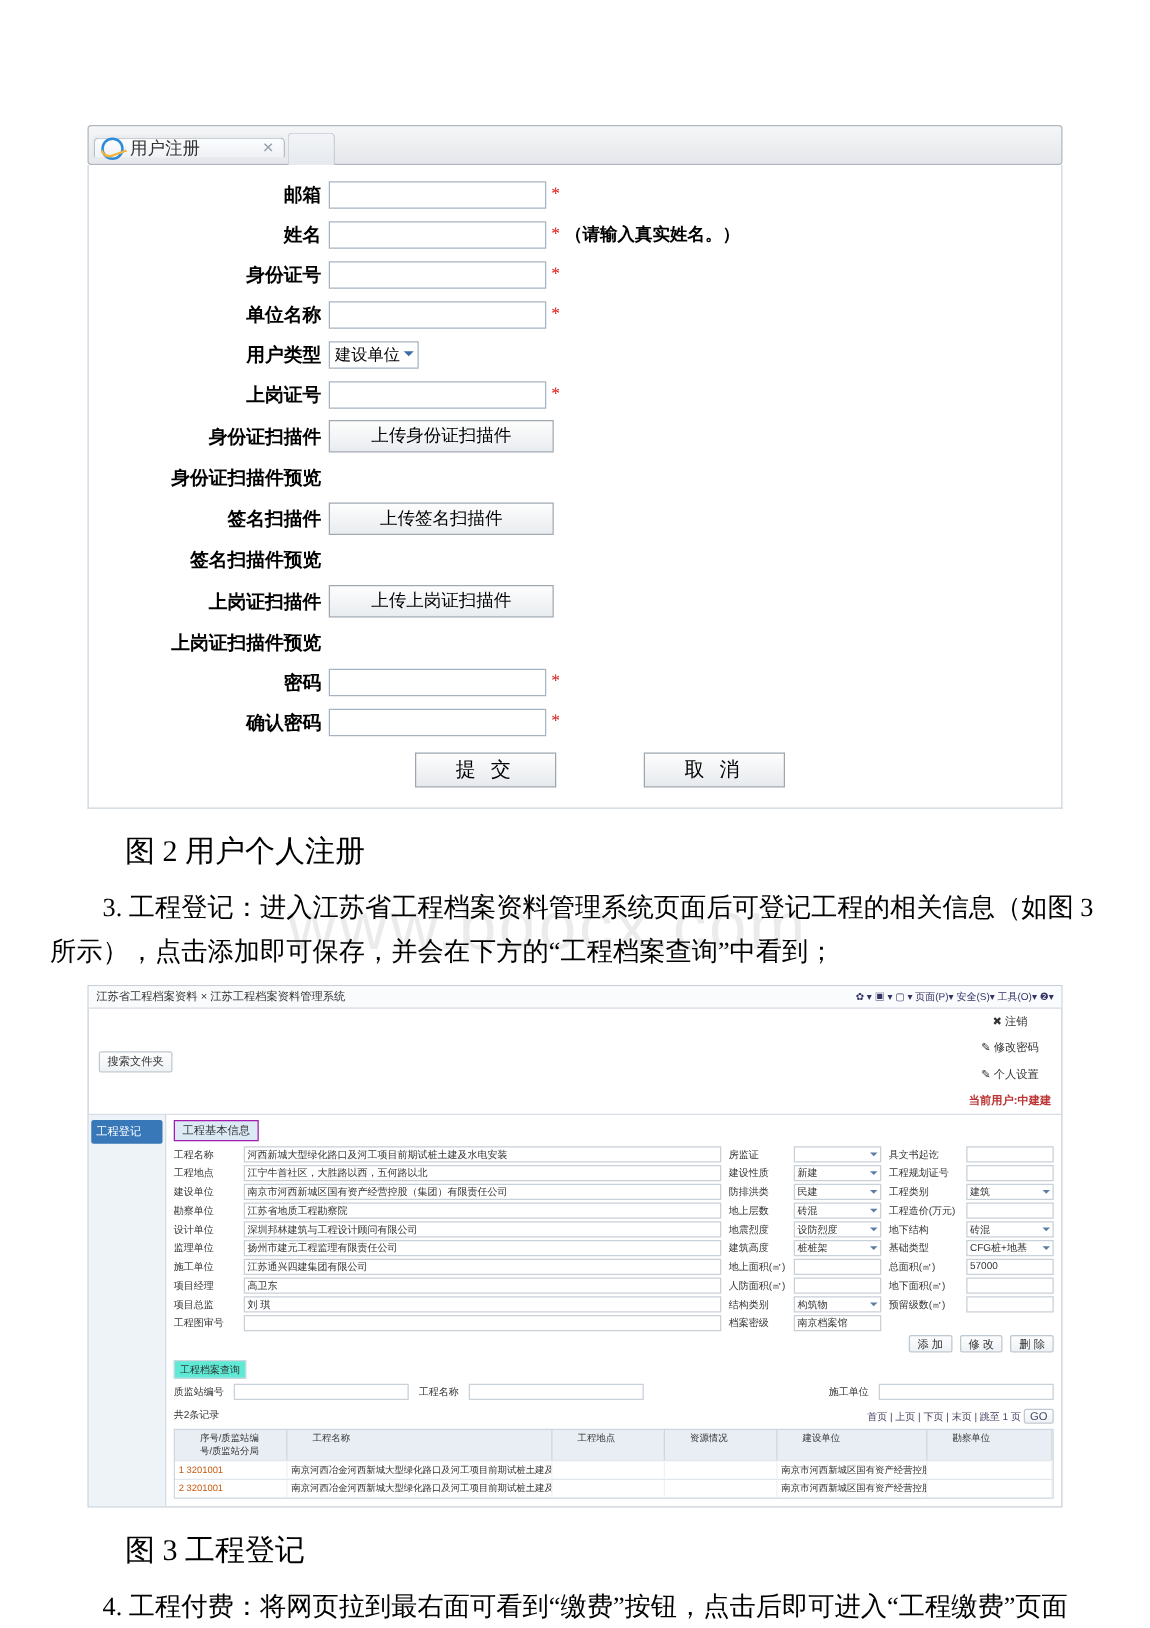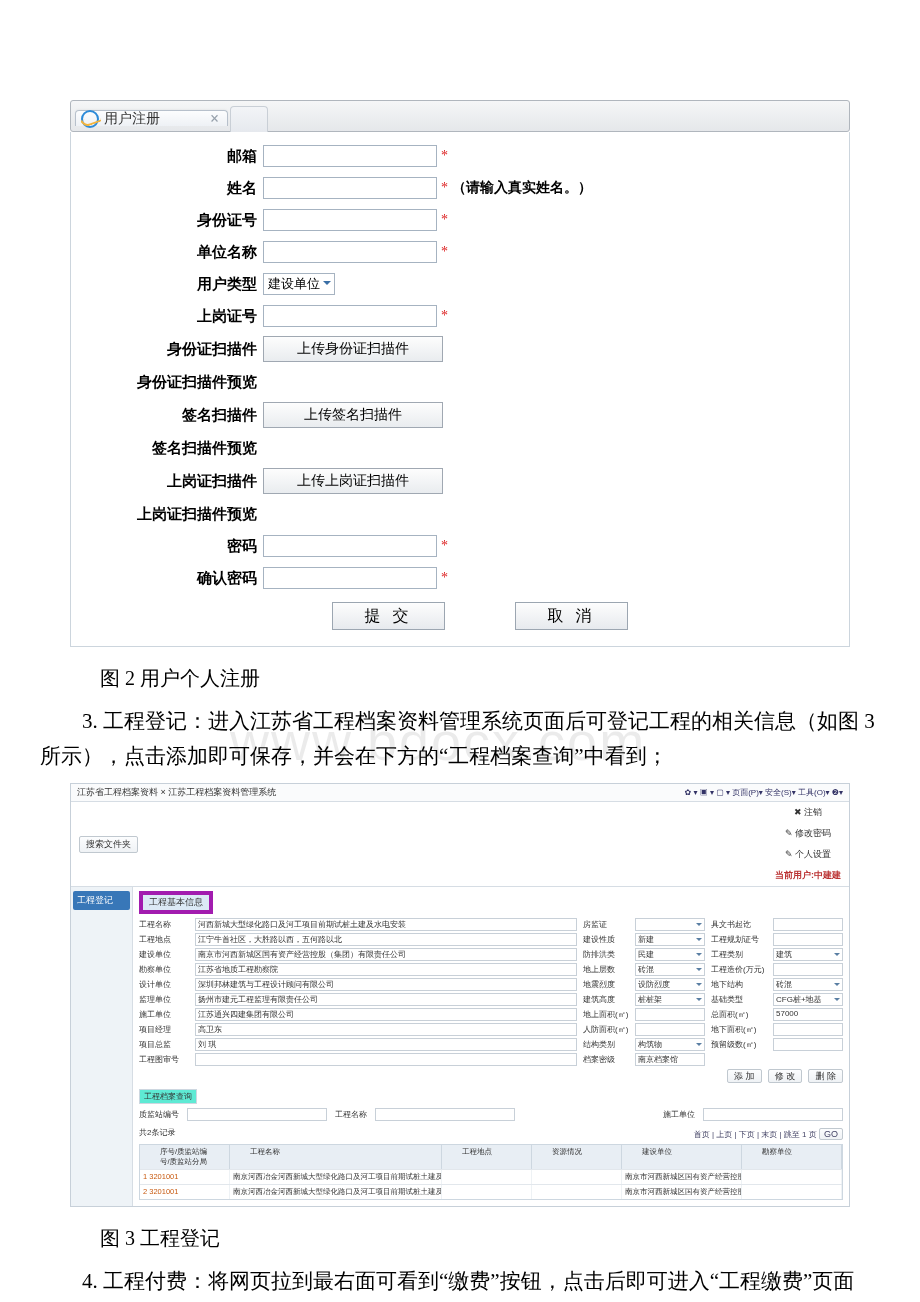--- a/index.html
+++ b/index.html
@@ -143,21 +143,21 @@
       border: 1px solid #9ca6b1;
       background: linear-gradient(#fdfdfd, #e7eaee);
       font-size: 16px;
       font-family: "SimSun", serif;
       letter-spacing: 4px;
       cursor: pointer;
       display: inline-flex; align-items: center; justify-content: center; margin-left: 40px;
     }
 
     
-    .caption { margin: 18px 0 12px 60px; font-size: 20px; }
+    .caption { margin: 18px 0 12px 60px; font-size: 24px; }
     .para {
       font-size: 21px;
       line-height: 1.65;
       margin: 0 0 10px;
       text-indent: 2em;
     }
 
     
     .watermark {
       position: absolute;
@@ -211,21 +211,21 @@
       color: #fff;
       font-size: 9px;
       padding: 3px 4px;
       margin: 2px;
       border-radius: 2px;
     }
     .shot2-main { flex: 1; padding: 4px 6px 6px; }
     .crumb-btn {
       display: inline-block;
       background: #dceaf6;
-      border: 4px solid #a21caf;
+      border: 1px solid #a21caf;
       padding: 1px 6px;
       margin-bottom: 4px;
       font-size: 9px;
     }
     .grid {
       display: grid;
       grid-template-columns: 50px 1fr 46px 70px 56px 70px;
       gap: 2px 6px;
       font-size: 8px;
       align-items: center;

